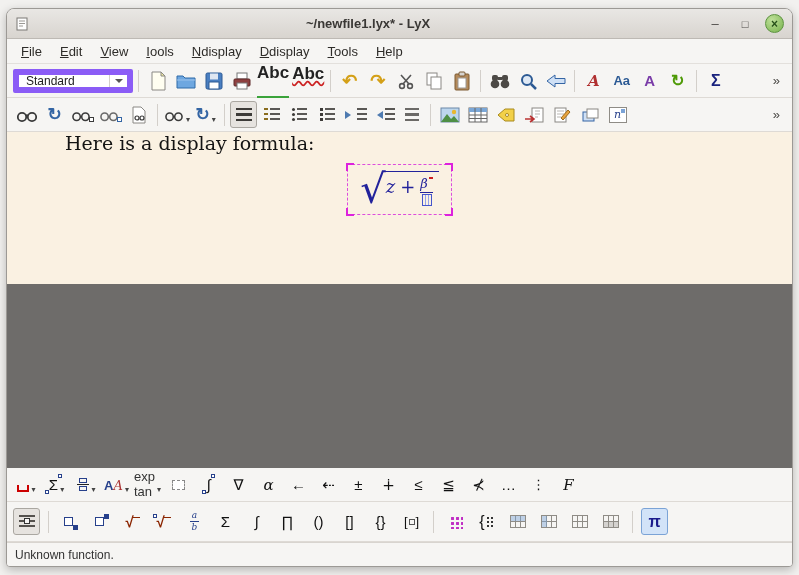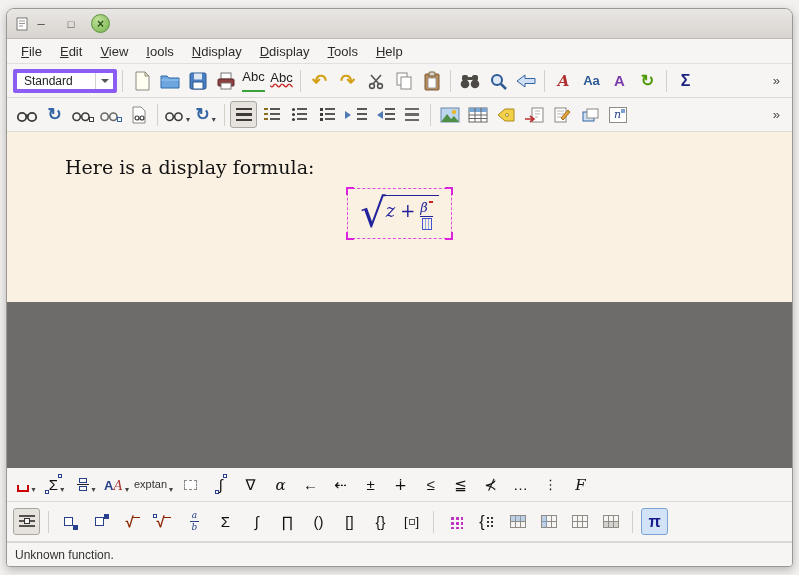--- a/index.html
+++ b/index.html
@@ -23,31 +23,31 @@
   .accel{ text-decoration:underline; }
   
   .toolbar{ flex:0 0 34px; height:34px; display:flex; align-items:center; gap:1px; padding:0 6px;
     background:#f6f5f3; border-bottom:1px solid #dedad5; }
   .tbtn{ min-width:27px; height:27px; display:flex; align-items:center; justify-content:center; gap:1px;
     border:1px solid transparent; border-radius:3px; background:transparent; cursor:default; }
   .tbtn.pressed{ background:#e6e3df; border-color:#aaa7a1; }
   .tbtn.active{ background:#d2e3f8; border-color:#7ba3d6; }
   .sep{ width:1px; height:22px; background:#d3cfca; margin:0 4px; }
   .overflow{ margin-left:auto; font-size:13px; color:#4a4845; padding:2px 6px; }
-  .combo{ width:104px; height:24px; display:flex; align-items:center; background:#fff; border:4px solid #8b5cf6;
+  .combo{ width:120px; height:24px; display:flex; align-items:center; background:#fff; border:6px solid #8b5cf6;
     border-radius:2px; font-size:12px; color:#222; }
   .combo-text{ flex:1; padding:0 7px; }
   .combo-arrow{ width:18px; height:100%; border-left:1px solid #d4d0ca; display:flex; align-items:center; justify-content:center;}
   .combo-arrow::after{ content:""; border:4px solid transparent; border-top-color:#555; margin-top:4px; }
   .glyph{ line-height:1; }
   .g-undo,.g-redo{ font-size:18px; font-weight:bold; color:#d4a017; }
   .g-update{ font-size:17px; font-weight:bold; color:#3465a4; }
   .g-apply{ font-size:16px; font-weight:bold; color:#4e9a06; }
   .g-sigma{ font-size:16px; font-weight:bold; color:#1a237e; }
-  .abc{ font-size:13px; font-weight:normal; color:#222; border-bottom:2px solid #3aa33a; padding-bottom:6px;}
+  .abc{ font-size:17px; font-weight:bold; color:#222; border-bottom:2px solid #3aa33a; padding-bottom:13px;}
   .abc.wavy{ border-bottom:none; text-decoration:underline; text-decoration-style:wavy; text-decoration-color:#cc2222;}
   .g-emph{ font:italic bold 15px "DejaVu Serif",serif; color:#b03030; }
   .g-noun{ font-size:13px; font-weight:bold; color:#2c5a94; }
   .g-style{ font-size:15px; font-weight:bold; color:#7a3ca8; }
   .caret{ font-size:8px; color:#444; margin-left:1px; align-self:flex-end; padding-bottom:3px;}
   
   .ic-lines{ width:16px; height:14px; background:repeating-linear-gradient(to bottom,#3d3b38 0 2.5px,transparent 2.5px 5.5px); }
   .li-wrap{ display:flex; gap:2px; align-items:center; }
   .li-dots{ width:3px; height:3px; border-radius:50%; background:#3d3b38; box-shadow:0 5px 0 #3d3b38,0 10px 0 #3d3b38; margin-top:-10px;}
   .li-sq{ border-radius:0; }
@@ -63,21 +63,21 @@
   
   .sp-ic{ width:12px; height:7px; border-left:2px solid #c00; border-right:2px solid #c00; border-bottom:2px solid #c00; margin-top:8px;}
   .mop{ position:relative; font-size:15px; color:#111; }
   .mop .sq{ position:absolute; width:4px; height:4px; border:1px solid #27408b; background:#fff;}
   .sq.t{ right:-4px; top:-2px; } .sq.b{ left:-4px; bottom:-1px; }
   .frm{ display:flex; flex-direction:column; align-items:center; gap:1px; }
   .frm .bx{ width:8px; height:5px; border:1px solid #27408b; }
   .frm .ln{ width:12px; border-top:1px solid #222; }
   .aa .a1{ font-size:13px; font-weight:bold; color:#27408b; }
   .aa .a2{ font:italic 13px "DejaVu Serif",serif; color:#a33; }
-  .fns{ display:flex; flex-direction:row; font-size:11px; line-height:1.1; color:#333; }
+  .fns{ display:flex; flex-direction:column; font-size:13px; line-height:1.1; color:#333; }
   .ic-dashedbox{ width:13px; height:10px; border:1px dashed #888; background:#fff; }
   .mg{ font-size:15px; color:#111; }
   .mg.small{ font-size:13px; }
   .mg.ef{ font:italic 15px "DejaVu Serif",serif; }
   
   .toolbar.math2{ flex:0 0 40px; height:40px; gap:4px; }
   .toolbar.math1{ gap:3px; }
   .eq-ic{ width:16px; height:13px; background:repeating-linear-gradient(to bottom,#55524e 0 2px,transparent 2px 5px); position:relative;}
   .eq-ic i{ position:absolute; left:5px; top:3px; width:6px; height:6px; background:#f6f5f3; border:1px solid #333; }
   .scr{ position:relative; width:14px; height:14px; }
@@ -98,21 +98,21 @@
   .cases{ display:flex; align-items:center; gap:1px; font-size:16px; color:#111;}
   .grid-ic{ width:16px; height:13px; border:1px solid #8f8c86; background:
     linear-gradient(to right,transparent 0 4px,#8f8c86 4px 5px,transparent 5px 9px,#8f8c86 9px 10px,transparent 10px),
     linear-gradient(to bottom,transparent 0 5px,#8f8c86 5px 6px,transparent 6px); }
   .grid-ic.g1{ box-shadow:inset 0 5px 0 rgba(123,163,214,.45); }
   .grid-ic.g2{ box-shadow:inset 5px 0 0 rgba(123,163,214,.45); }
   .grid-ic.g4{ box-shadow:inset 0 -5px 0 rgba(150,147,140,.35); }
   .g-pi{ font-size:16px; font-weight:bold; color:#1a1a8c; }
   
   .docarea{ flex:1 1 auto; background:#6e6c6a; overflow:hidden; display:flex; flex-direction:column; }
-  .docpage{ height:170px; background:#faf1e2; padding-top:24px; }
+  .docpage{ height:152px; background:#faf1e2; }
   .docline{ margin-left:58px; font:19px "DejaVu Serif",serif; color:#141414; }
   .formula-row{ display:flex; justify-content:center; margin-top:10px; }
   .formula-sel{ position:relative; border:1px dashed #dd4ddd; padding:6px 12px 8px; }
   .cn{ position:absolute; width:8px; height:8px; border:0 solid #dd22dd; }
   .cn.tl{ left:-2px; top:-2px; border-left-width:2px; border-top-width:2px; }
   .cn.tr{ right:-2px; top:-2px; border-right-width:2px; border-top-width:2px; }
   .cn.bl{ left:-2px; bottom:-2px; border-left-width:2px; border-bottom-width:2px; }
   .cn.br{ right:-2px; bottom:-2px; border-right-width:2px; border-bottom-width:2px; }
   .math{ color:#22229b; font-family:"DejaVu Serif",serif; display:flex; align-items:center; }
   .math .rad{ font-size:40px; line-height:.85; font-style:normal; }
@@ -134,20 +134,21 @@
 
 <div class="window">
 
   <div class="titlebar">
     <span class="win-icon">
       <svg width="14" height="14" viewBox="0 0 14 14">
           <rect x="2" y="1" width="10" height="12" fill="#fdfdfd" stroke="#7a7874"></rect>
           <path d="M4 4 h6 M4 6.5 h6 M4 9 h4" stroke="#9a9894" stroke-width="1"></path>
         </svg>
     </span>
+    <span class="title">~/newfile1.lyx* - LyX</span>
     <span class="win-controls">
       <span class="wc min">
           <span>–</span>
         </span>
       <span class="wc max">
           <span>□</span>
         </span>
       <span class="wc close">
           <span>×</span>
         </span>

